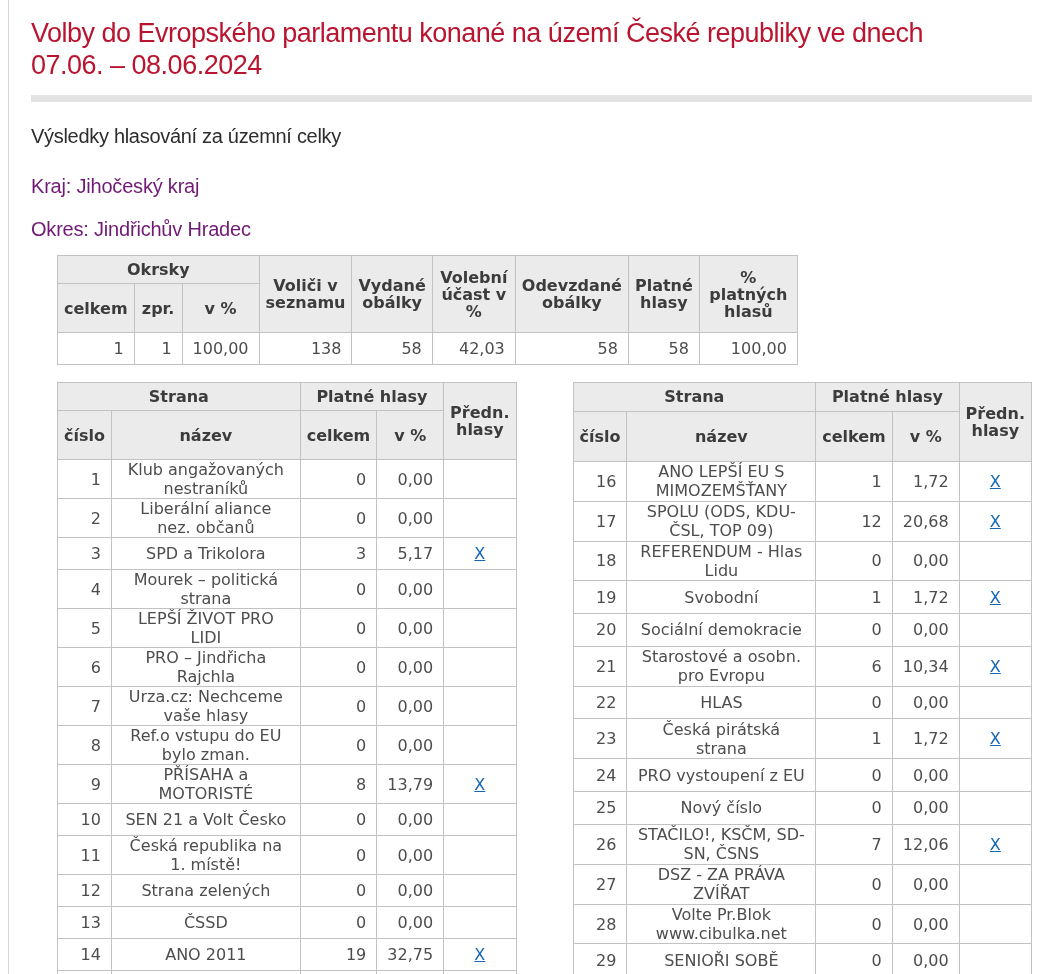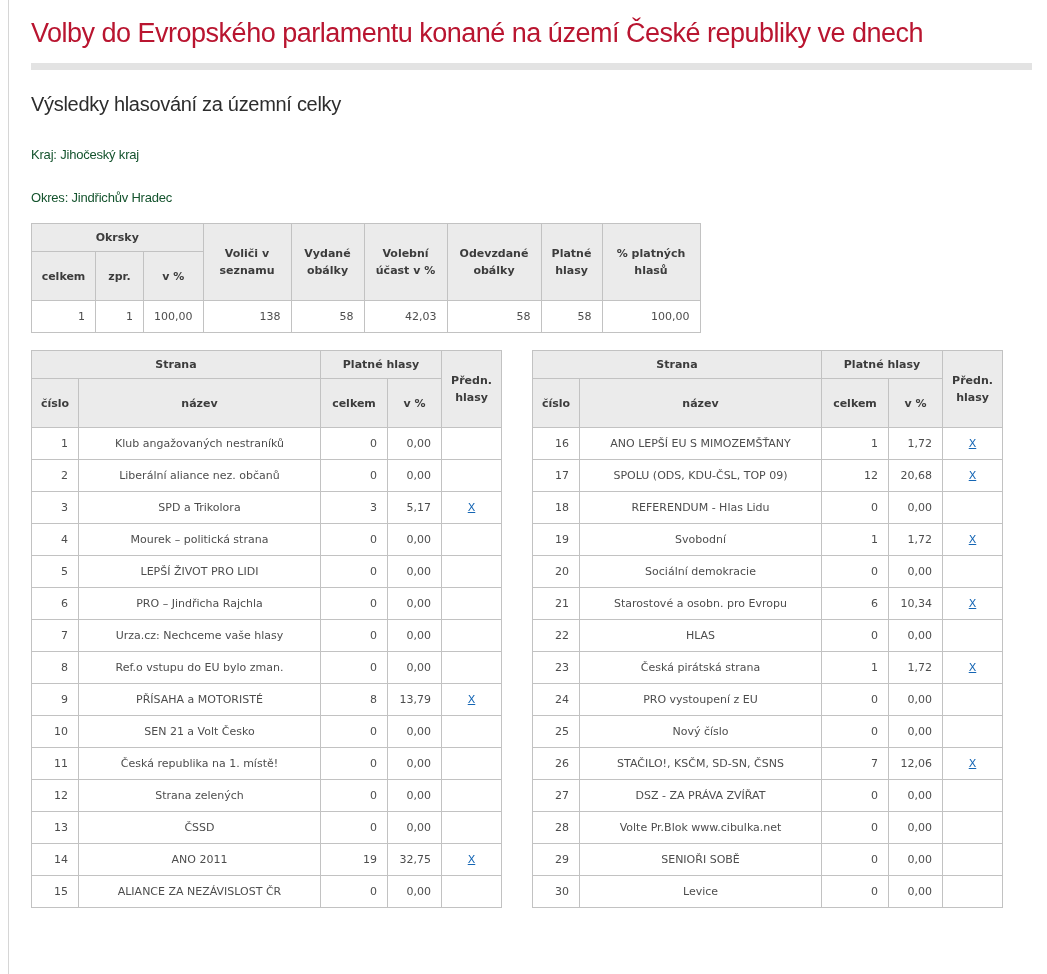--- a/index.html
+++ b/index.html
@@ -39,33 +39,34 @@
     font-family: "Liberation Sans", sans-serif;
     font-size: 20px;
     font-weight: 400;
     letter-spacing: -0.3px;
     line-height: 24px;
     color: #2d2d2d;
   }
   p.loc-line {
     margin: 24px 0 0;
     font-family: "Liberation Sans", sans-serif;
-    font-size: 13px;
+    font-size: 20px;
     letter-spacing: -0.2px;
     line-height: 19px;
-    color: #14532d;
+    color: #701a75;
   }
   p.loc-line.first { margin-top: 29px; }
 
   table.data-table {
     border-collapse: collapse;
     table-layout: fixed;
-    font-size: 11px;
+    font-size: 16px;
     margin-top: 16px;
     border: 1px solid #a9a9a9;
+    margin-left: 26px;
   }
   table.data-table th, table.data-table td {
     border: 1px solid #c2c2c2;
     overflow: hidden;
   }
   table.data-table th {
     background: #ebebeb;
     color: #3c3c3c;
     font-weight: bold;
     text-align: center;
@@ -98,20 +99,21 @@
 </style>
 </head>
 <body>
 
 <div class="page-edge-line"></div>
 
 <div class="content">
 
   <h1 class="page-title">
     <span>Volby do Evropského parlamentu konané na území České republiky ve dnech</span>
+    <span>07.06. – 08.06.2024</span>
   </h1>
 
   <div class="divider"></div>
 
   <h2 class="section-heading">Výsledky hlasování za územní celky</h2>
 
   <p class="loc-line first">Kraj: Jihočeský kraj</p>
   <p class="loc-line">Okres: Jindřichův Hradec</p>
 
   <table class="data-table">

